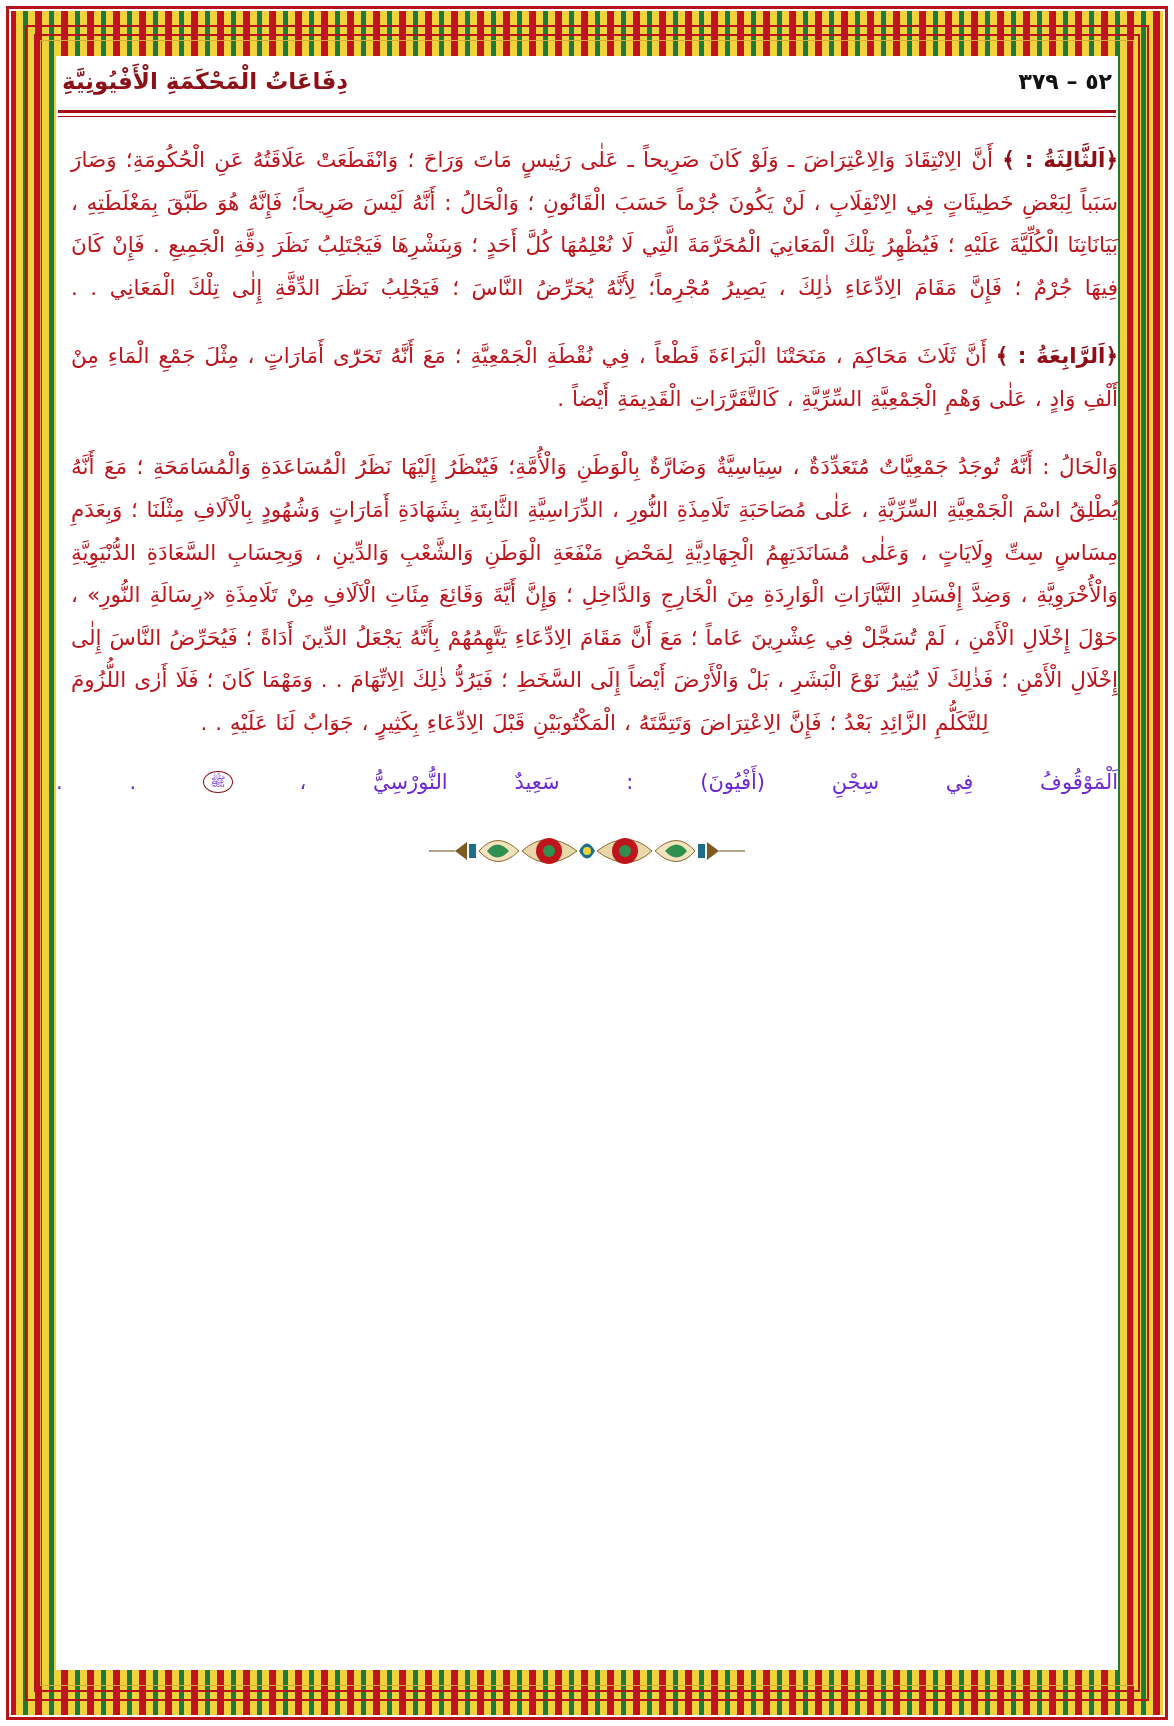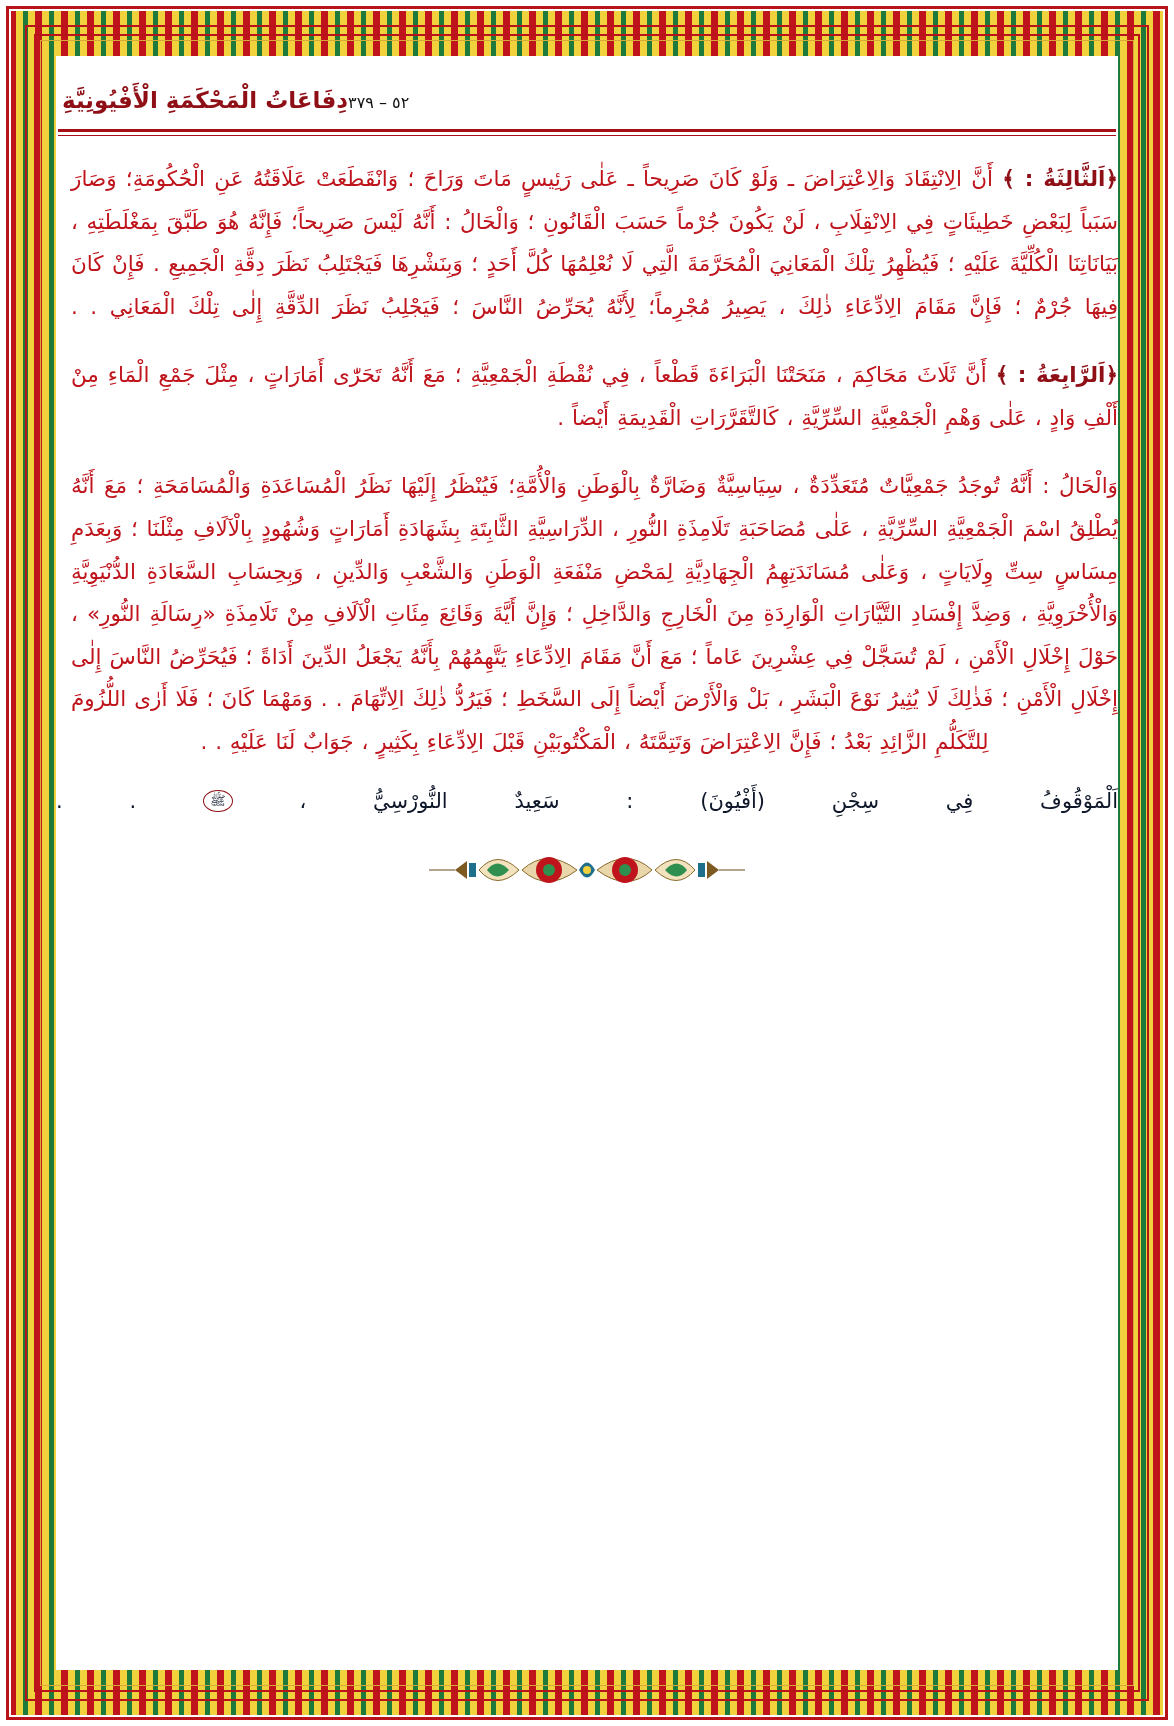--- a/index.html
+++ b/index.html
@@ -80,34 +80,35 @@
     left: 56px;
     top: 56px;
     right: 56px;
     bottom: 56px;
     box-sizing: border-box;
   }
 
   .header {
     display: flex;
     flex-direction: row-reverse;
+    justify-content: space-between;
     align-items: baseline;
-    padding: 31px 6px 6px 6px;
+    padding: 12px 6px 6px 6px;
   }
   .header-title {
     color: #8f0f16;
     font-size: 23px;
     font-weight: bold;
     letter-spacing: 0px;
     white-space: nowrap;
   }
   .header-page {
     color: #111111;
-    font-size: 16px;
-    font-weight: normal;
+    font-size: 22px;
+    font-weight: bold;
     direction: rtl;
     white-space: nowrap;
   }
   .header-rule {
     margin: 10px 2px 0 2px;
     border-top: 3px solid #a51018;
   }
   .header-rule-2 {
     margin: 3px 2px 0 2px;
     border-top: 1px solid #a51018;
@@ -141,21 +142,21 @@
   }
   p.para.center-last {
     text-align-last: center;
   }
   .lead {
     color: #8f0f16;
     font-weight: bold;
   }
 
   .signature {
-    color: #0f172a;
+    color: #6d28d9;
     font-size: 21px;
     text-align: center;
     margin-top: 14px;
     direction: rtl;
   }
   .seal {
     display: inline-block;
     border: 1.5px solid #8f0f16;
     border-radius: 50%;
     padding: 0 6px;

